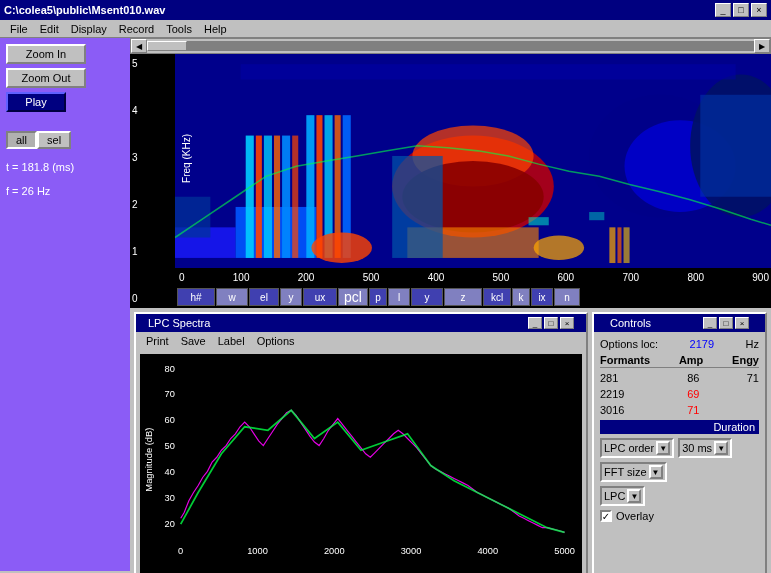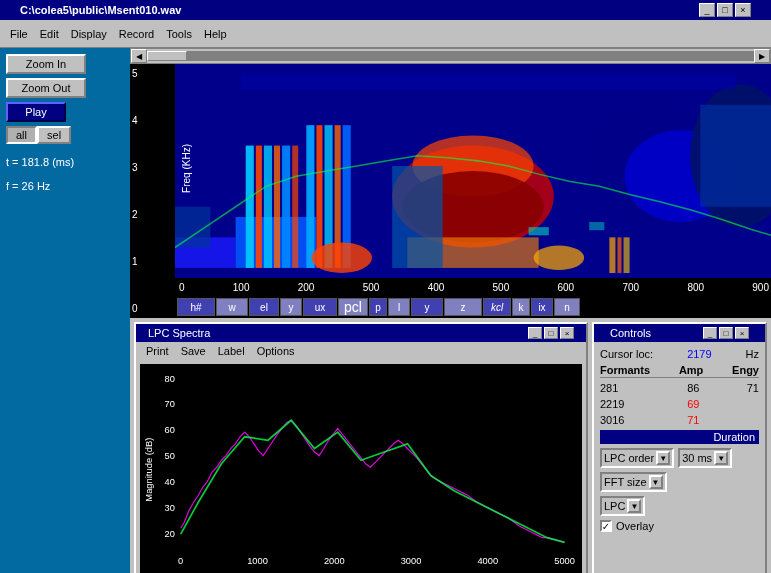--- a/index.html
+++ b/index.html
@@ -12,21 +12,21 @@
       overflow: hidden;
     }
 
     
     .title-bar {
       background: #000080;
       color: white;
       display: flex;
       align-items: center;
       justify-content: space-between;
-      padding: 2px 20px;
+      padding: 2px 4px;
       height: 20px;
     }
     .title-bar-title {
       font-size: 11px;
       font-weight: bold;
     }
     .title-bar-controls {
       display: flex;
       gap: 2px;
     }
@@ -43,38 +43,38 @@
       cursor: pointer;
       color: black;
     }
 
     
     .menu-bar {
       background: #c0c0c0;
       display: flex;
       align-items: center;
       padding: 2px 4px;
-      height: 28px;
+      height: 18px;
       border-bottom: 1px solid #808080;
     }
     .menu-item {
       padding: 1px 6px;
       font-size: 11px;
       cursor: pointer;
     }
 
     
     .main-container {
       display: flex;
       height: calc(573px - 40px);
     }
 
     
     .left-panel {
-      background: #0369a1;
+      background: #8b5cf6;
       width: 130px;
       min-width: 130px;
       display: flex;
       flex-direction: column;
       padding: 6px;
       gap: 4px;
       color: white;
     }
     .win-btn {
       background: #c0c0c0;
@@ -96,21 +96,21 @@
       font-size: 11px;
       padding: 2px 8px;
       cursor: pointer;
       text-align: center;
       width: 60px;
       margin-top: 0;
     }
     .radio-group {
       display: flex;
       gap: 0;
-      margin-top: 0;
+      margin-top: 15px;
     }
     .radio-btn {
       background: #c0c0c0;
       border: 2px solid;
       border-color: #fff #808080 #808080 #fff;
       color: black;
       font-size: 11px;
       padding: 1px 8px;
       cursor: pointer;
     }
@@ -501,21 +501,21 @@
           <div class="phoneme-item" style="width:38px;background:#4040b0;color:white;font-size:10px;padding:0 2px;">h#</div>
           <div class="phoneme-item" style="width:32px;background:#8080c0;color:white;font-size:10px;padding:0 2px;">w</div>
           <div class="phoneme-item" style="width:30px;background:#4040b0;color:white;font-size:10px;padding:0 2px;">el</div>
           <div class="phoneme-item" style="width:22px;background:#8080c0;color:white;font-size:10px;padding:0 2px;">y</div>
           <div class="phoneme-item" style="width:34px;background:#4040b0;color:white;font-size:10px;padding:0 2px;">ux</div>
           <div class="phoneme-item" style="width:30px;background:#8080c0;color:white;font-size:14px;padding:0 2px;">pcl</div>
           <div class="phoneme-item" style="width:18px;background:#4040b0;color:white;font-size:10px;padding:0 2px;">p</div>
           <div class="phoneme-item" style="width:22px;background:#8080c0;color:white;font-size:10px;padding:0 2px;">l</div>
           <div class="phoneme-item" style="width:32px;background:#4040b0;color:white;font-size:10px;padding:0 2px;">y</div>
           <div class="phoneme-item" style="width:38px;background:#8080c0;color:white;font-size:10px;padding:0 2px;">z</div>
-          <div class="phoneme-item" style="width:28px;background:#4040b0;color:white;font-size:10px;padding:0 2px;font-style:italic;">kcl</div>
+          <div class="phoneme-item" style="width:28px;background:#4040b0;color:white;font-size:10px;padding:0 2px;">kcl</div>
           <div class="phoneme-item" style="width:18px;background:#8080c0;color:white;font-size:10px;padding:0 2px;">k</div>
           <div class="phoneme-item" style="width:22px;background:#4040b0;color:white;font-size:10px;padding:0 2px;">ix</div>
           <div class="phoneme-item" style="width:26px;background:#8080c0;color:white;font-size:10px;padding:0 2px;">n</div>
         </div>
       </div>
 
       <div style="position:relative;">
         <span style="writing-mode:vertical-lr;transform:rotate(180deg);color:white;font-size:10px;position:absolute;left:-590px;top:80px;white-space:nowrap;">Freq (KHz)</span>
       </div>
     </div>
@@ -573,21 +573,21 @@
           <span>Controls</span>
           <div style="display:flex;gap:2px;">
             <div class="title-btn" style="background:#c0c0c0;color:black;width:14px;height:12px;font-size:8px;">_</div>
             <div class="title-btn" style="background:#c0c0c0;color:black;width:14px;height:12px;font-size:8px;">□</div>
             <div class="title-btn" style="background:#c0c0c0;color:black;width:14px;height:12px;font-size:8px;">×</div>
           </div>
         </div>
         <div class="ctrl-body">
 
           <div class="ctrl-row">
-            <span class="ctrl-label">Cursor loc:</span>
+            <span class="ctrl-label">Options loc:</span>
             <span class="ctrl-value-blue">2179</span>
             <span class="ctrl-label">Hz</span>
           </div>
 
           <div class="formants-header">
             <span>Formants</span>
             <span>Amp</span>
             <span>Engy</span>
           </div>
 

